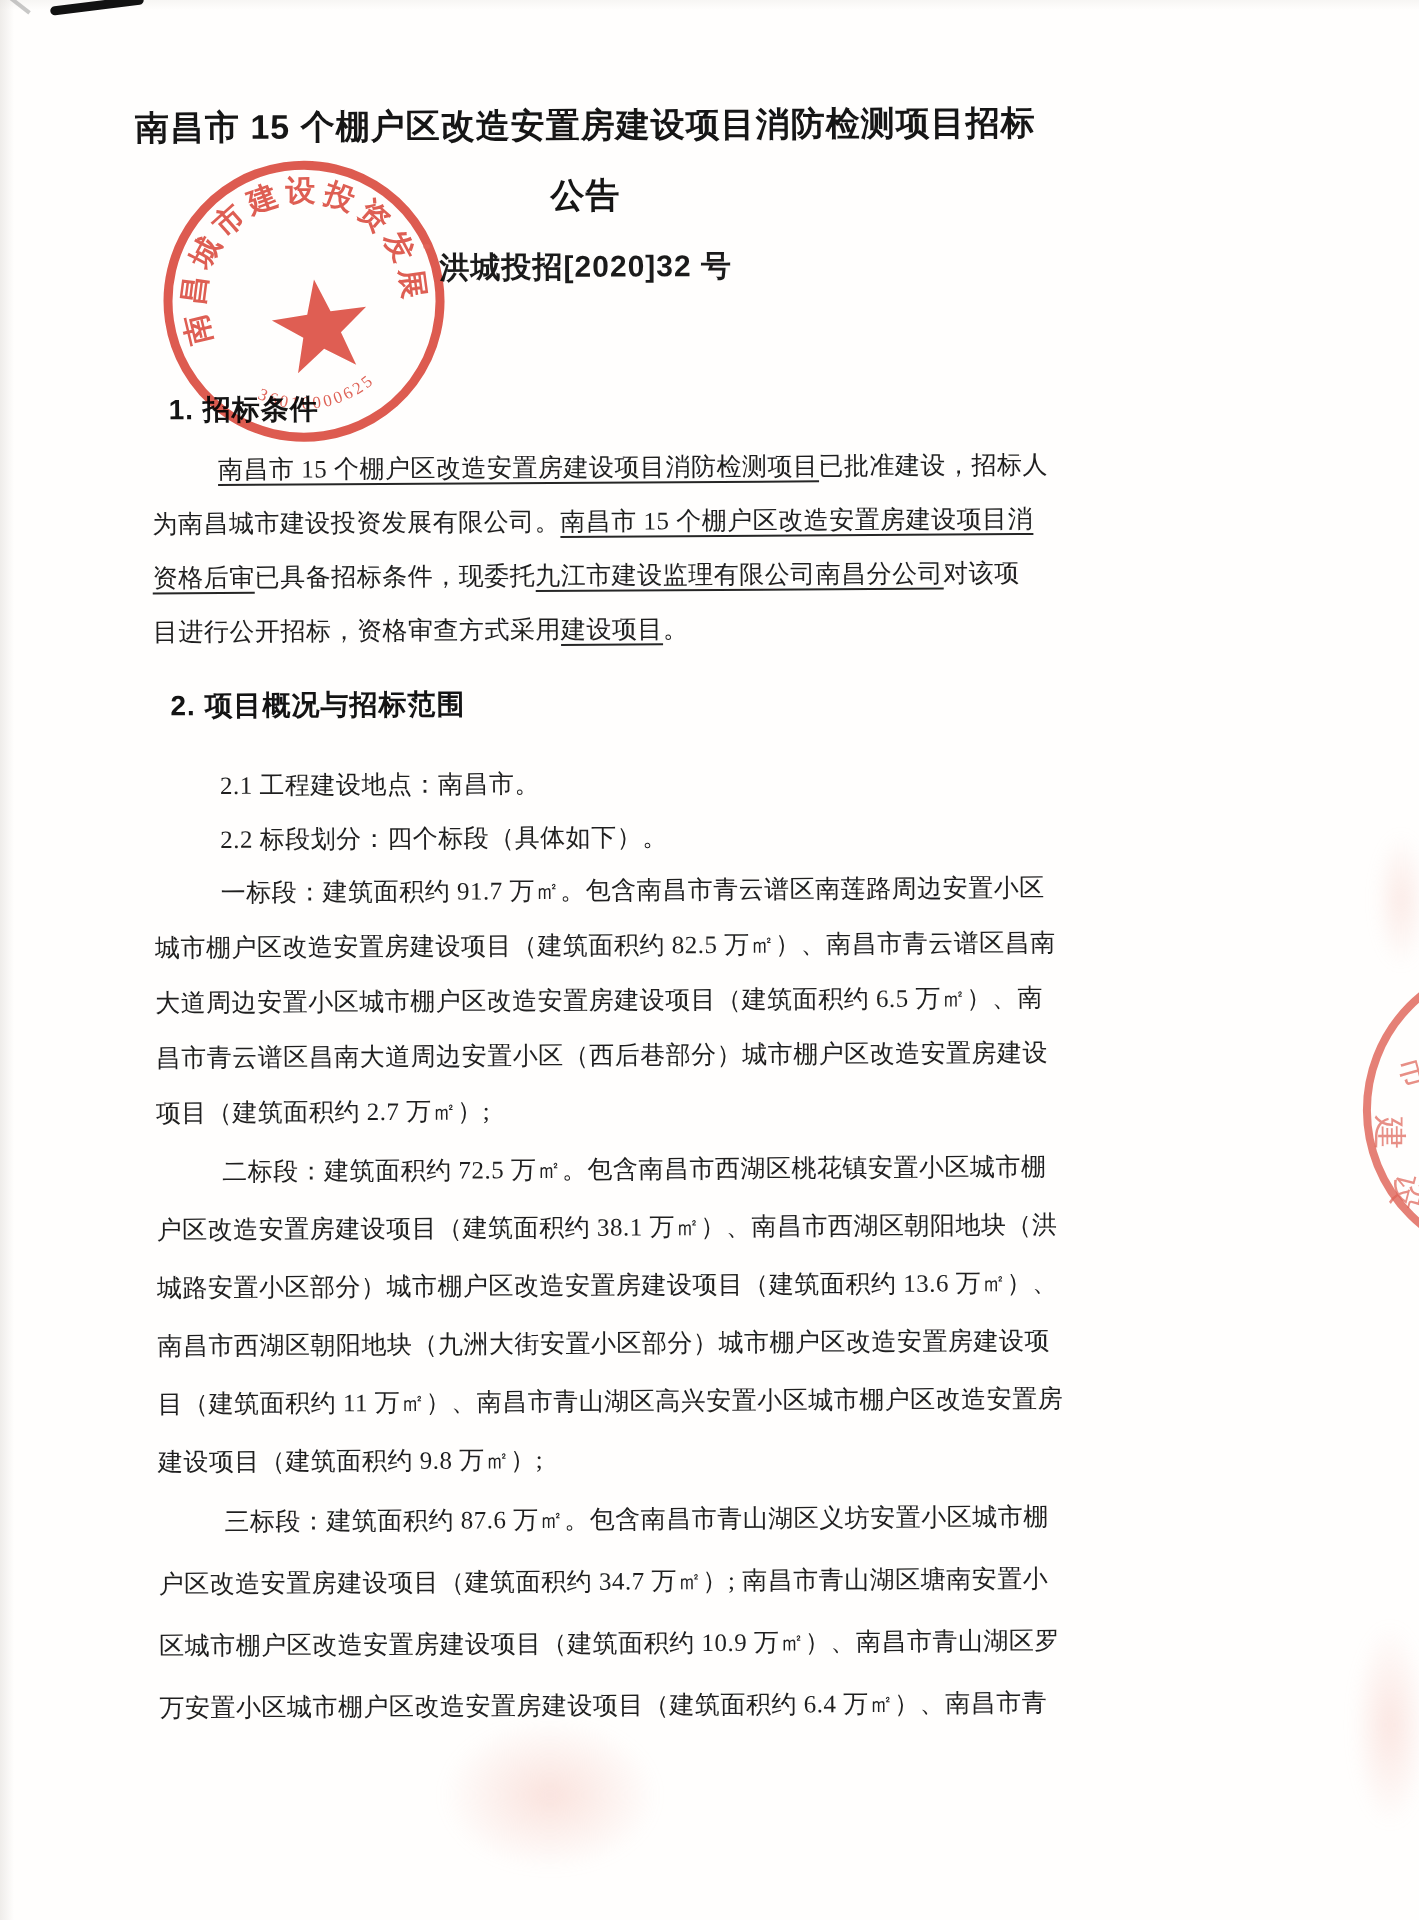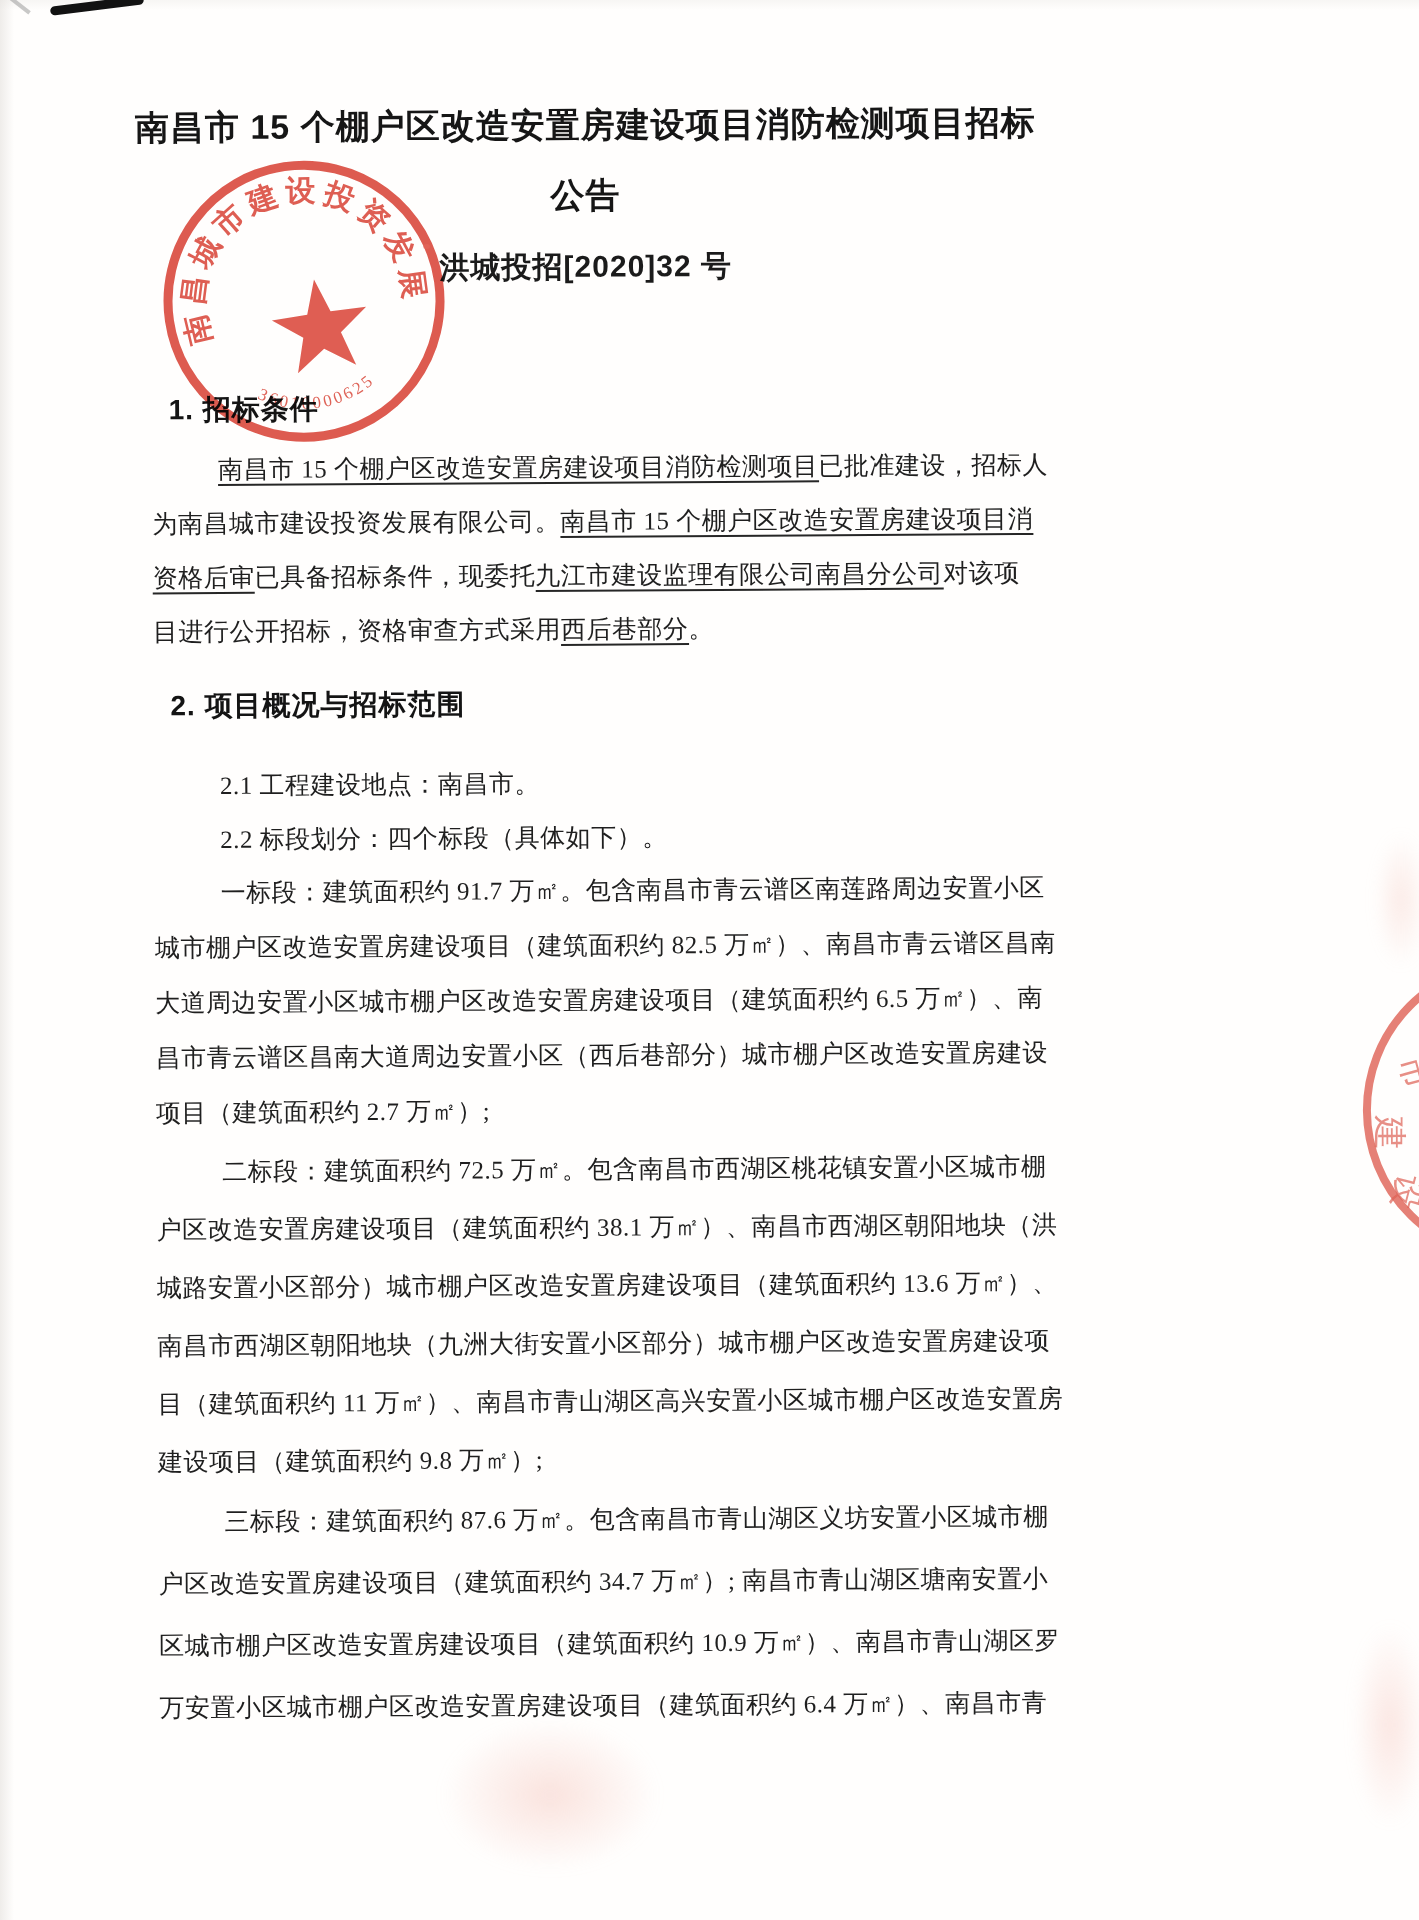--- a/index.html
+++ b/index.html
@@ -93,21 +93,21 @@
   <div class="title" style="top:102px;">南昌市 15 个棚户区改造安置房建设项目消防检测项目招标</div>
   <div class="title" style="top:172px;">公告</div>
   <div class="docnum" style="top:246px;">洪城投招[2020]32 号</div>
 
   <div class="heading" style="top:388px;">1.  招标条件</div>
 
   <div class="para p-pitch54" style="top:440px;">
       <div class="line ind"><span class="u">南昌市 15 个棚户区改造安置房建设项目消防检测项目</span><span>已批准建设，招标人</span></div>
       <div class="line"><span>为南昌城市建设投资发展有限公司。</span><span class="u">南昌市 15 个棚户区改造安置房建设项目消</span></div>
       <div class="line"><span class="u">资格后审</span><span>已具备招标条件，现委托</span><span class="u">九江市建设监理有限公司南昌分公司</span><span>对该项</span></div>
-      <div class="line"><span>目进行公开招标，资格审查方式采用</span><span class="u">西后巷部分</span><span>。</span></div>
+      <div class="line"><span>目进行公开招标，资格审查方式采用</span><span class="u">建设项目</span><span>。</span></div>
     </div>
 
   <div class="heading" style="top:684px;">2.  项目概况与招标范围</div>
 
   <div class="single-line" style="top:756px;">2.1 工程建设地点：南昌市。</div>
   <div class="single-line" style="top:810px;">2.2 标段划分：四个标段（具体如下）。</div>
 
   <div class="para p-pitch55" style="top:862px;">
       <div class="line ind"><span>一标段：建筑面积约 91.7 万㎡。包含南昌市青云谱区南莲路周边安置小区</span></div>
       <div class="line"><span>城市棚户区改造安置房建设项目（建筑面积约 82.5 万㎡）、南昌市青云谱区昌南</span></div>

